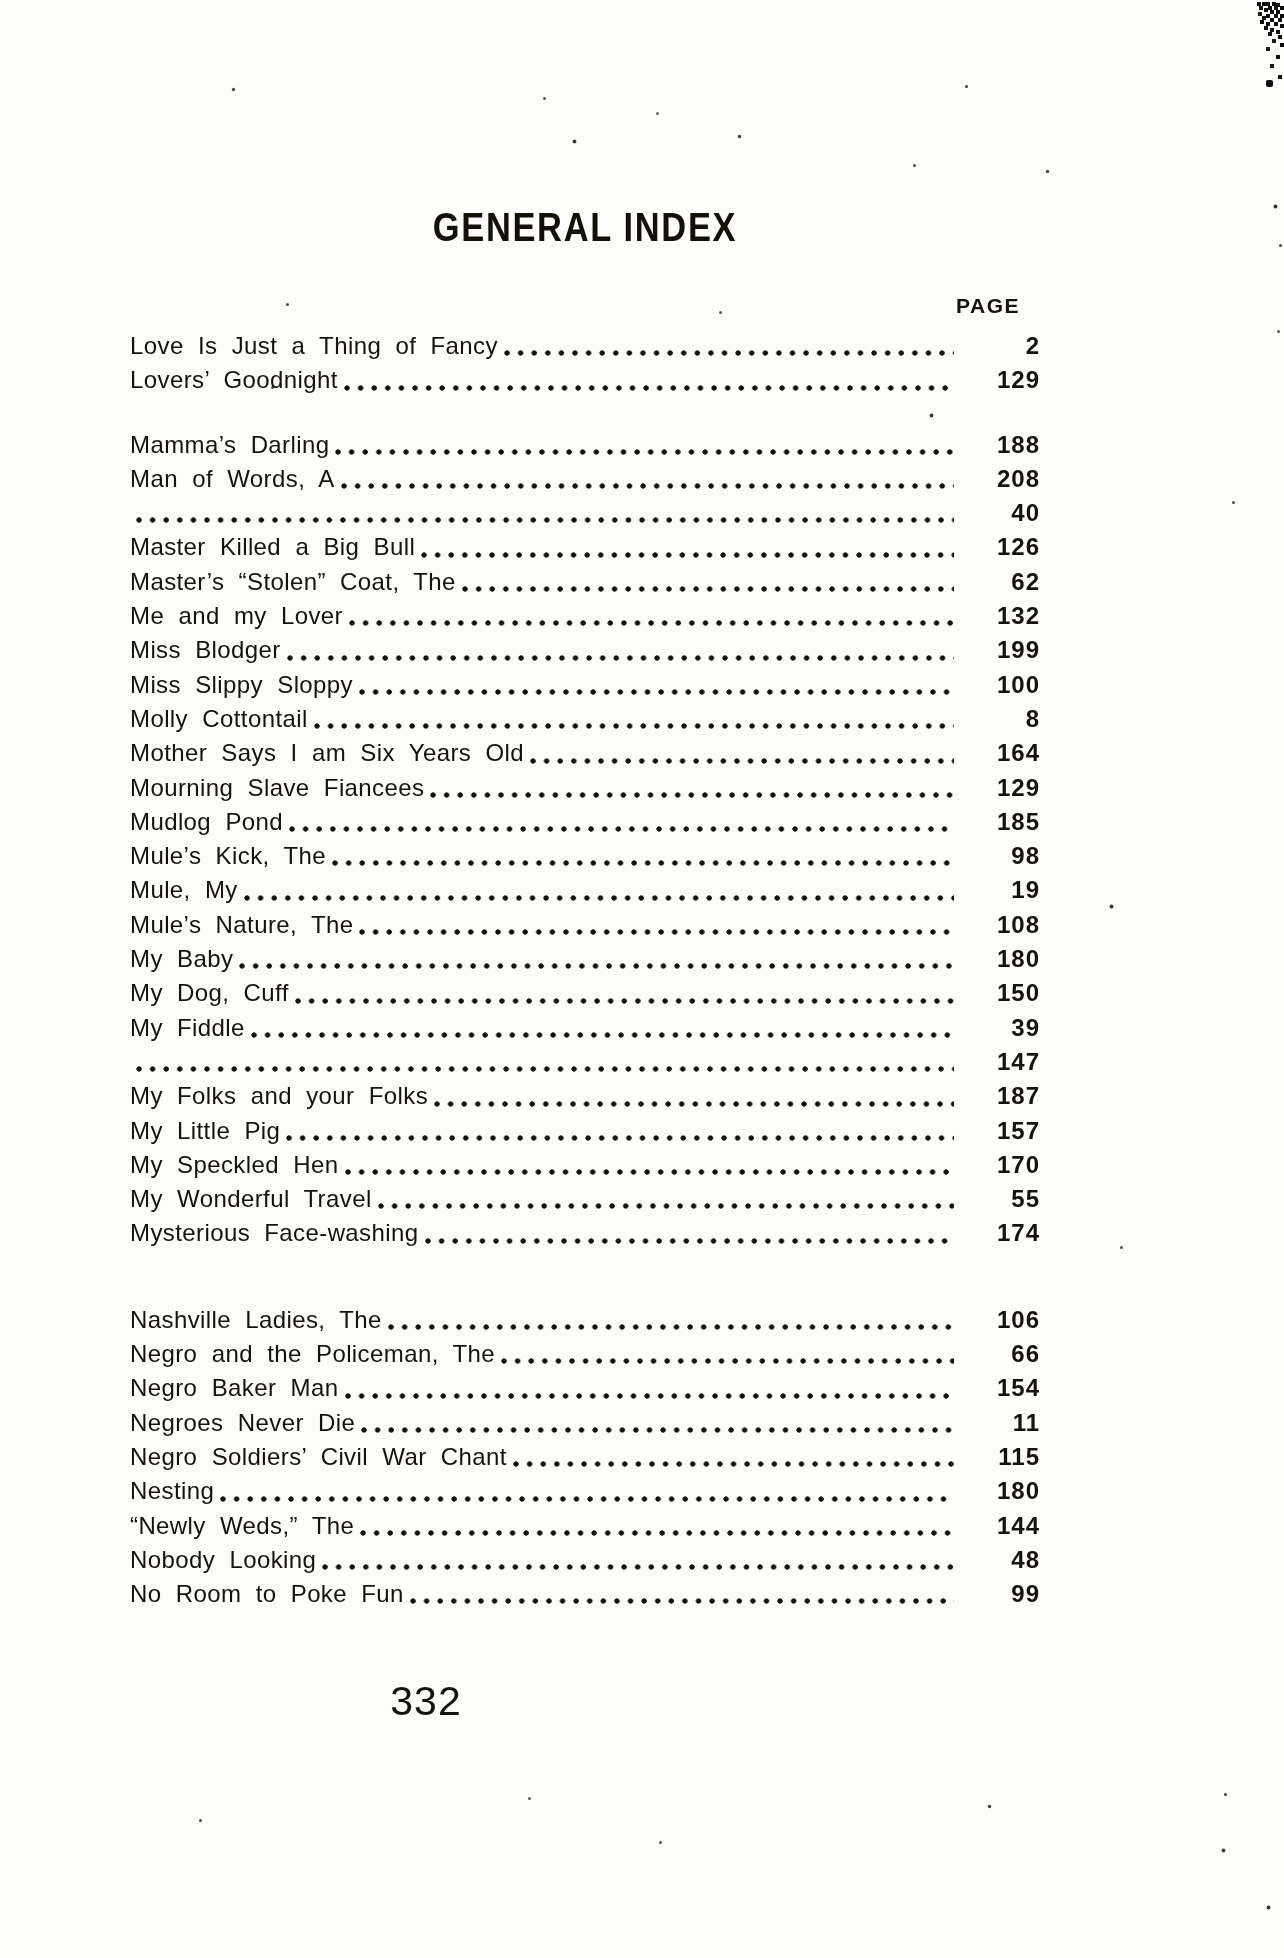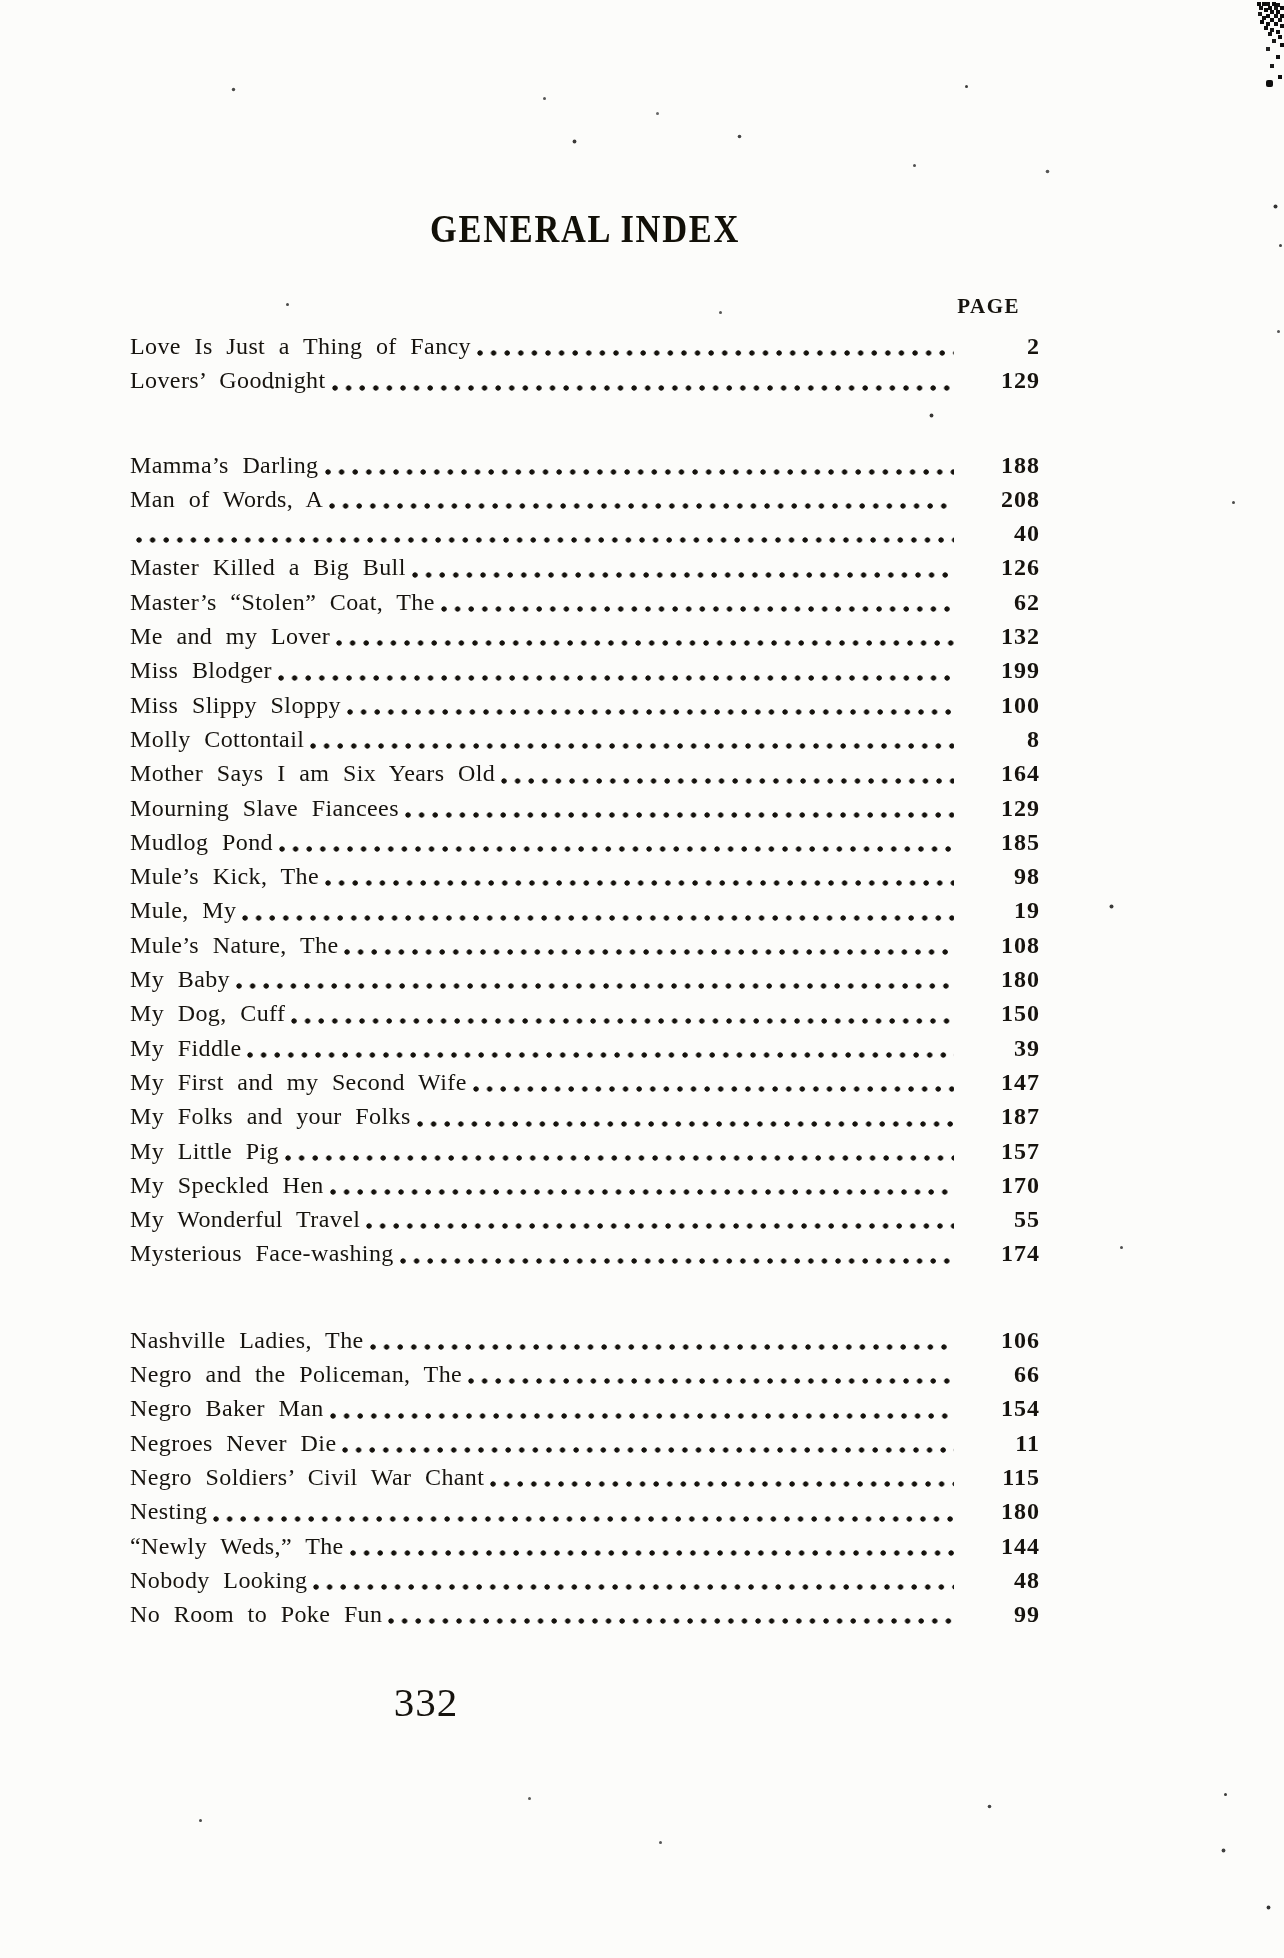--- a/index.html
+++ b/index.html
@@ -3,21 +3,21 @@
 <meta charset="utf-8">
 <style>
   html, body { margin: 0; padding: 0; background: #e9e9e7; }
   .page {
     position: relative;
     width: 1284px;
     height: 1958px;
     margin: 0 auto;
     background: #fcfcfa;
     overflow: hidden;
-    font-family: Liberation Serif, serif;
+    font-family: Liberation Sans, sans-serif;
     color: #16130e;
   }
 
   
   .title {
     position: absolute;
     left: 130px;
     width: 910px;
     top: 204px;
     margin: 0;
@@ -44,21 +44,21 @@
   }
 
   
   .index {
     position: absolute;
     left: 130px;
     width: 910px;
     top: 329px;
   }
   .section { margin-top: 0; }
-  .section + .section { margin-top: 50px; }
+  .section + .section { margin-top: 30px; }
   .section:nth-of-type(3) { margin-top: 52px; }
 
   .row {
     display: flex;
     align-items: baseline;
     height: 34.3px;
     line-height: 34.3px;
     font-size: 24px;
   }
   .entry-title {
@@ -249,21 +249,20 @@
     <span class="entry-title">My Dog, Cuff</span>
     <span class="leader"></span>
     <span class="num">150</span>
   </div>
         <div class="row">
     <span class="entry-title">My Fiddle</span>
     <span class="leader"></span>
     <span class="num">39</span>
   </div>
         <div class="row">
-    <span class="entry-title">My First and my Second Wife</span>
     <span class="leader"></span>
     <span class="num">147</span>
   </div>
         <div class="row">
     <span class="entry-title">My Folks and your Folks</span>
     <span class="leader"></span>
     <span class="num">187</span>
   </div>
         <div class="row">
     <span class="entry-title">My Little Pig</span>

